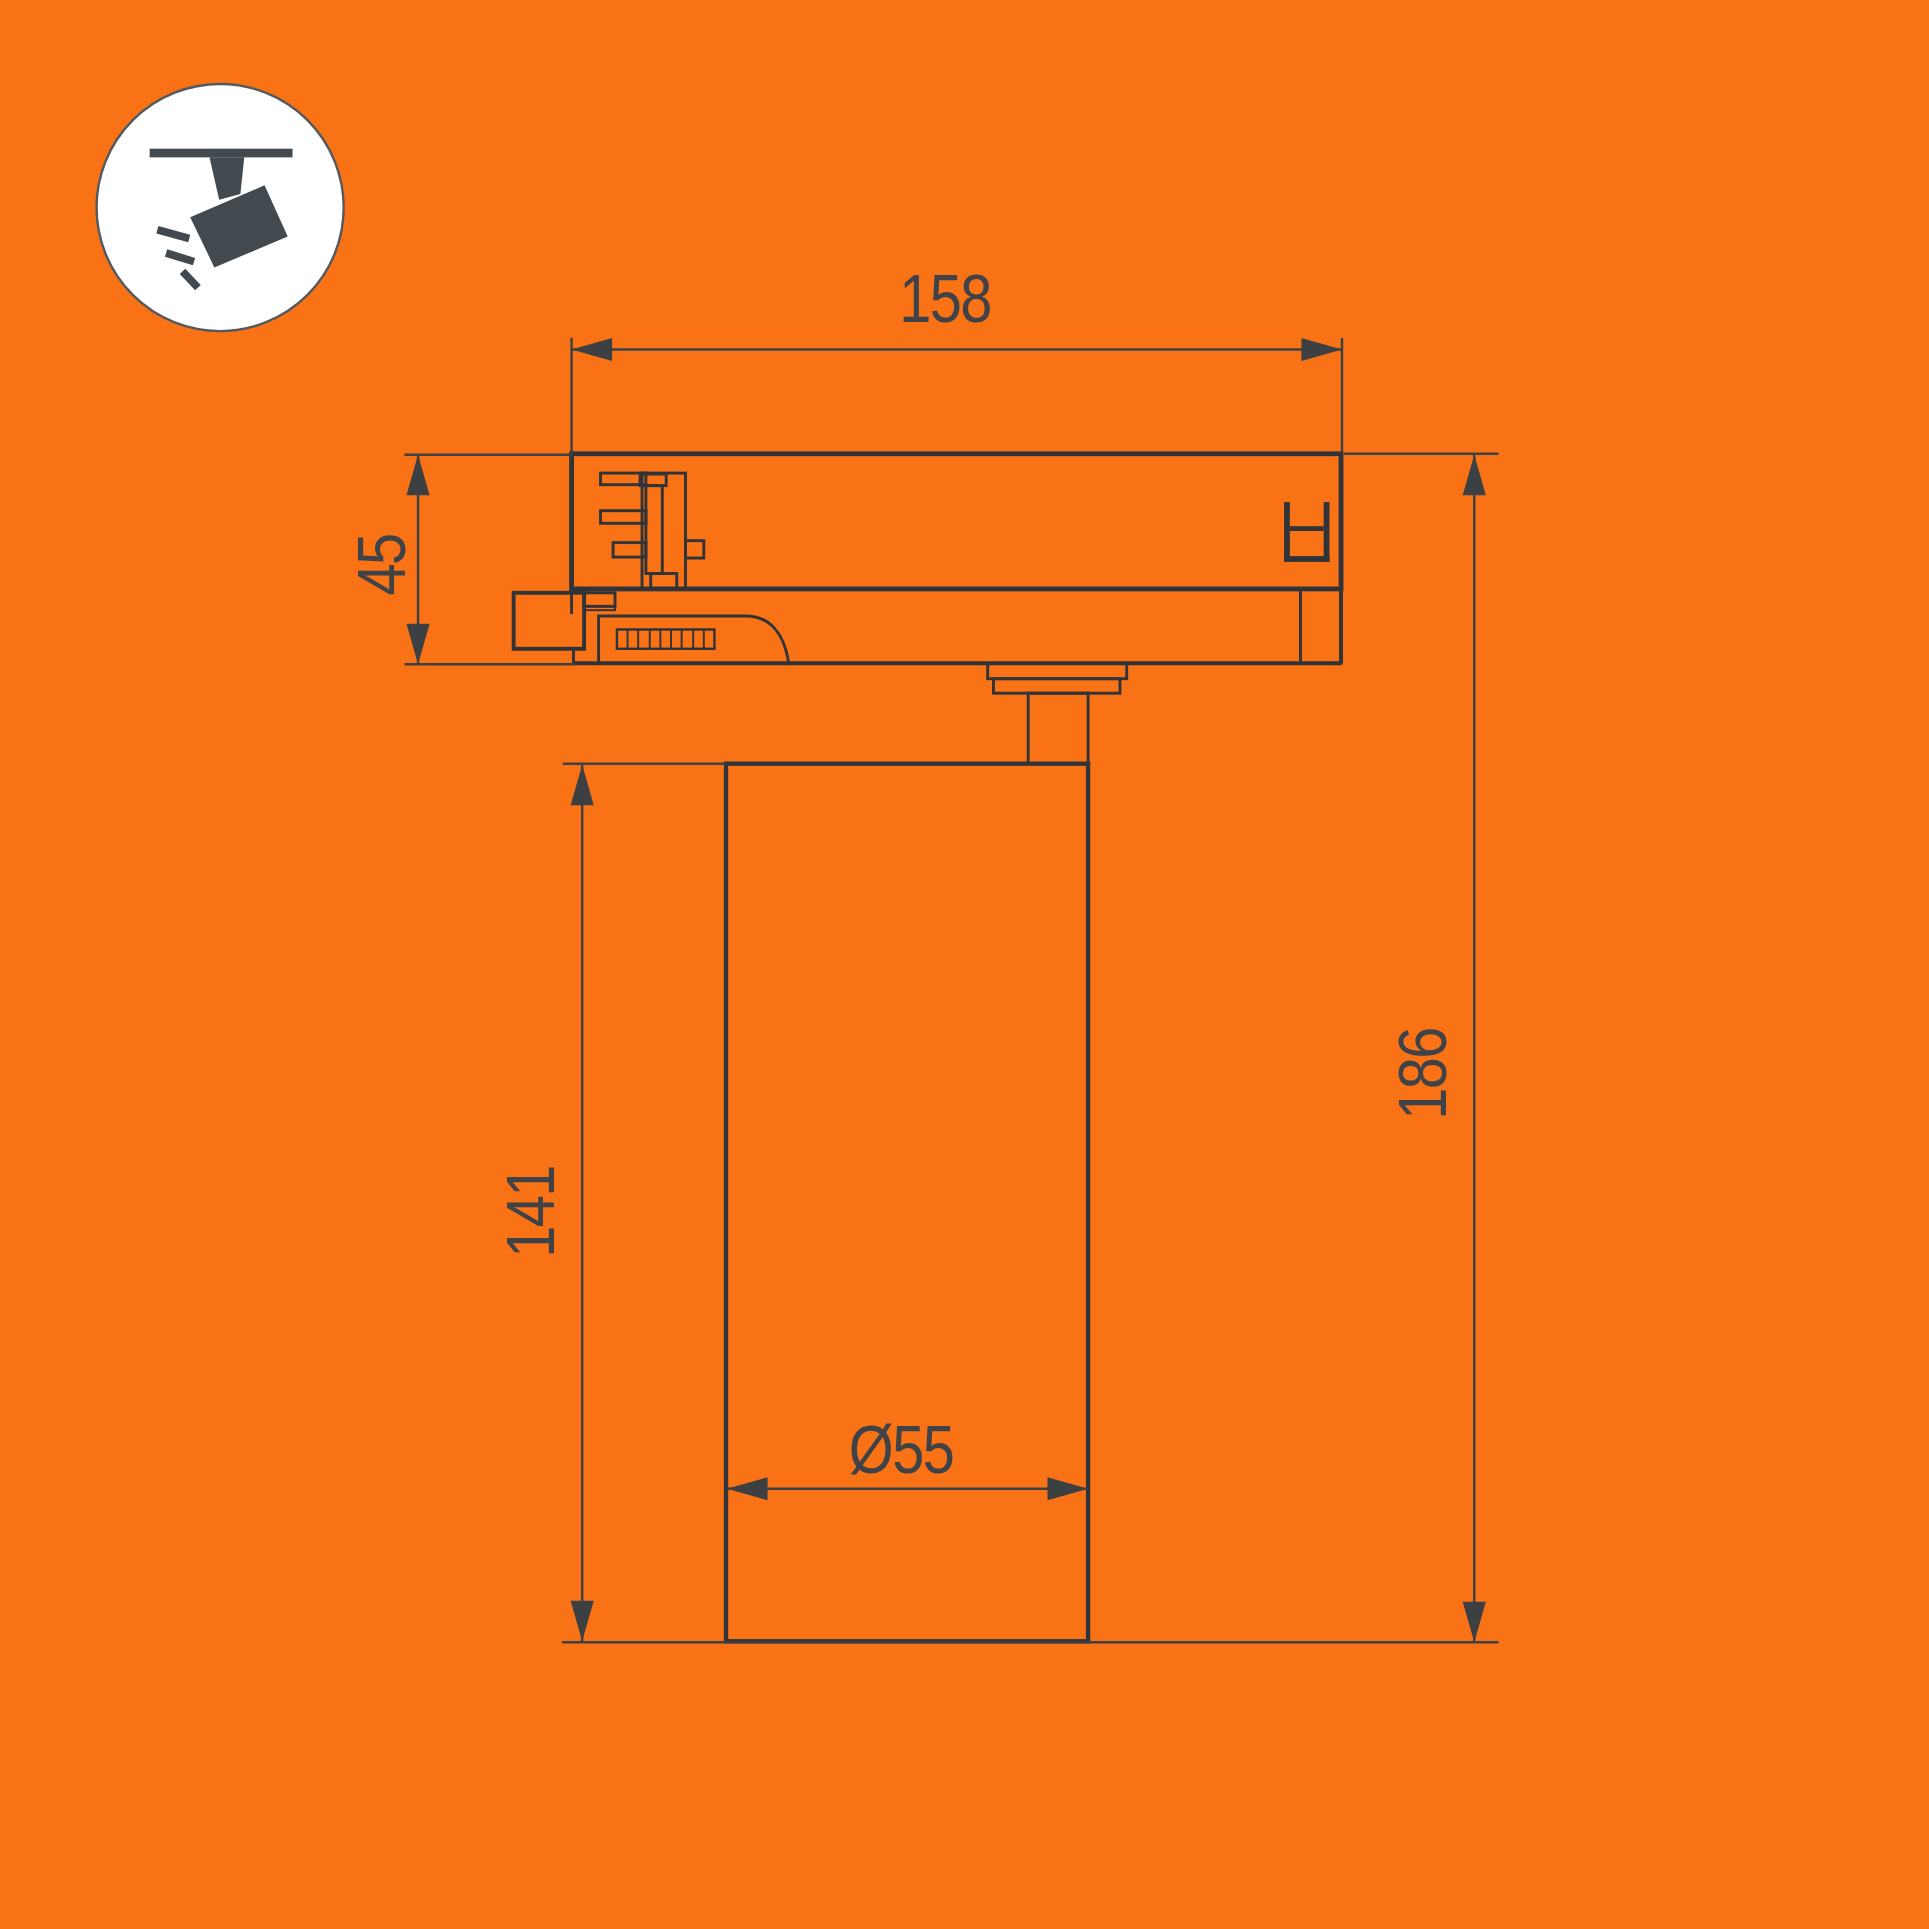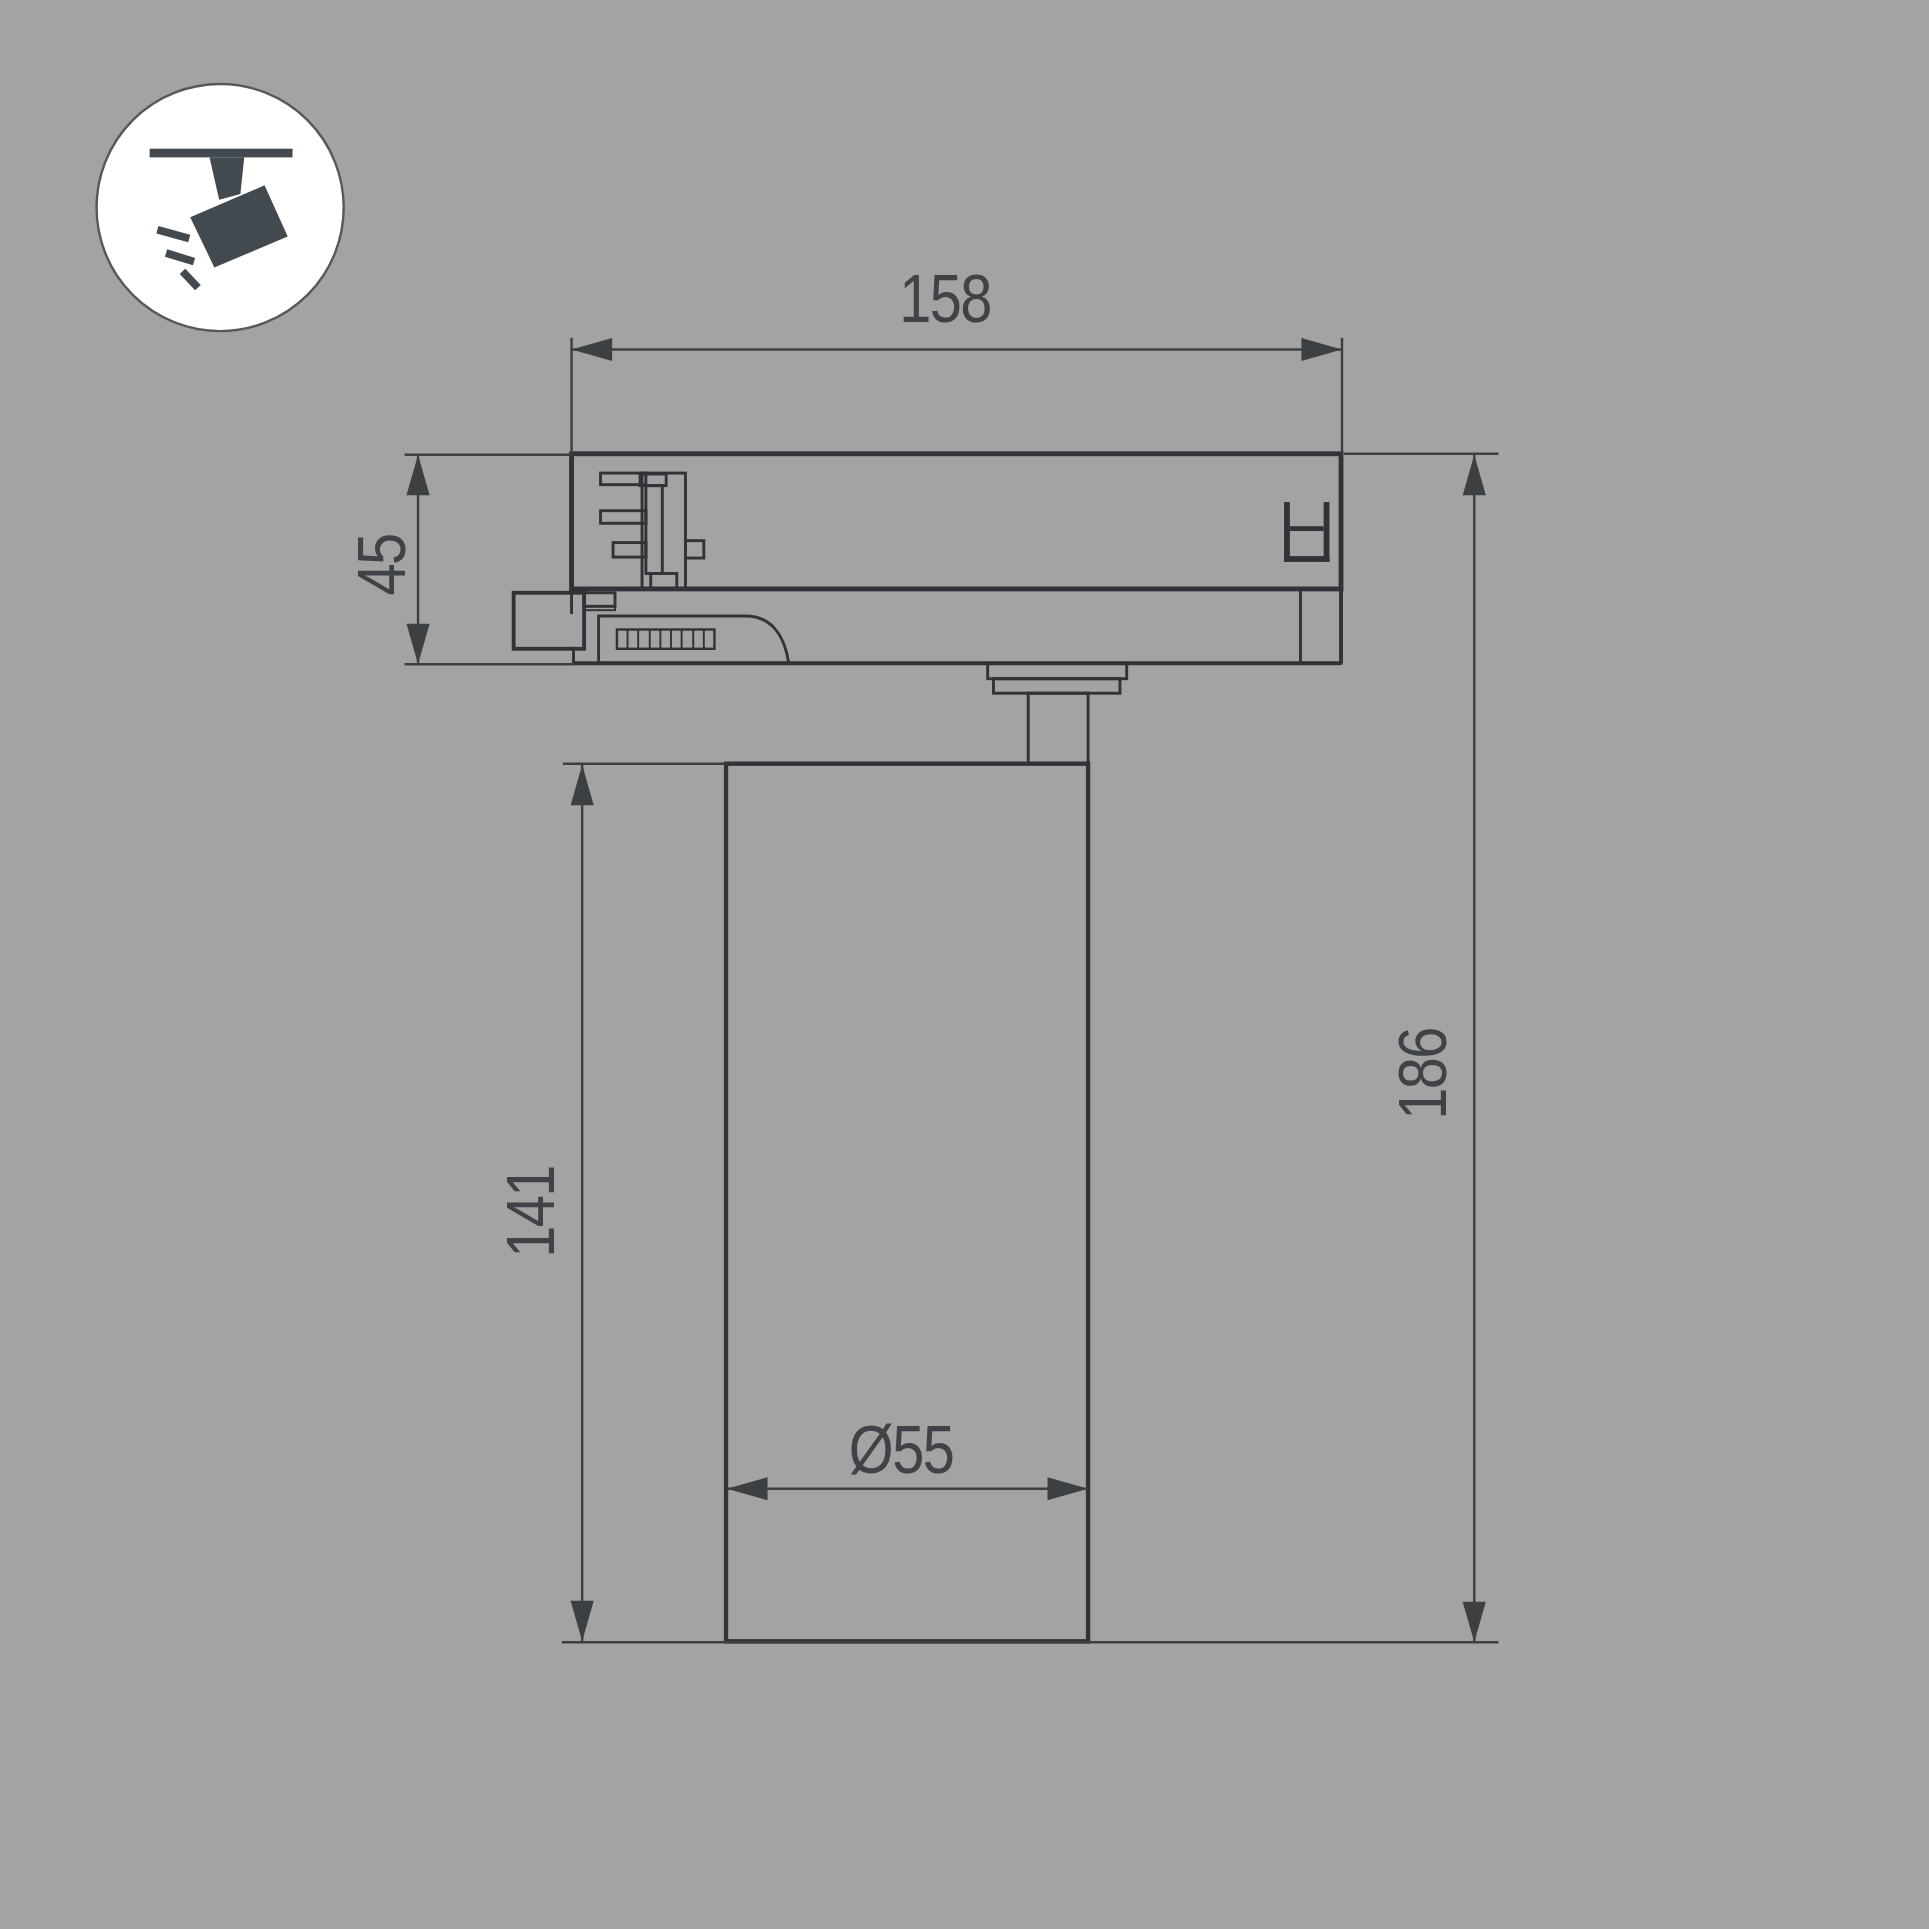--- a/index.html
+++ b/index.html
@@ -5,21 +5,21 @@
   html, body {
     margin: 0;
     padding: 0;
     background: #ffffff;
     font-family: "Liberation Sans", sans-serif;
   }
   #stage {
     position: relative;
     width: 1929px;
     height: 1929px;
-    background: #a3a3a3;
+    background: #f97316;
     overflow: hidden;
   }
   #drawing-svg {
     position: absolute;
     left: 0;
     top: 0;
   }
   .dim-label {
     position: absolute;
     color: #3f4347;

